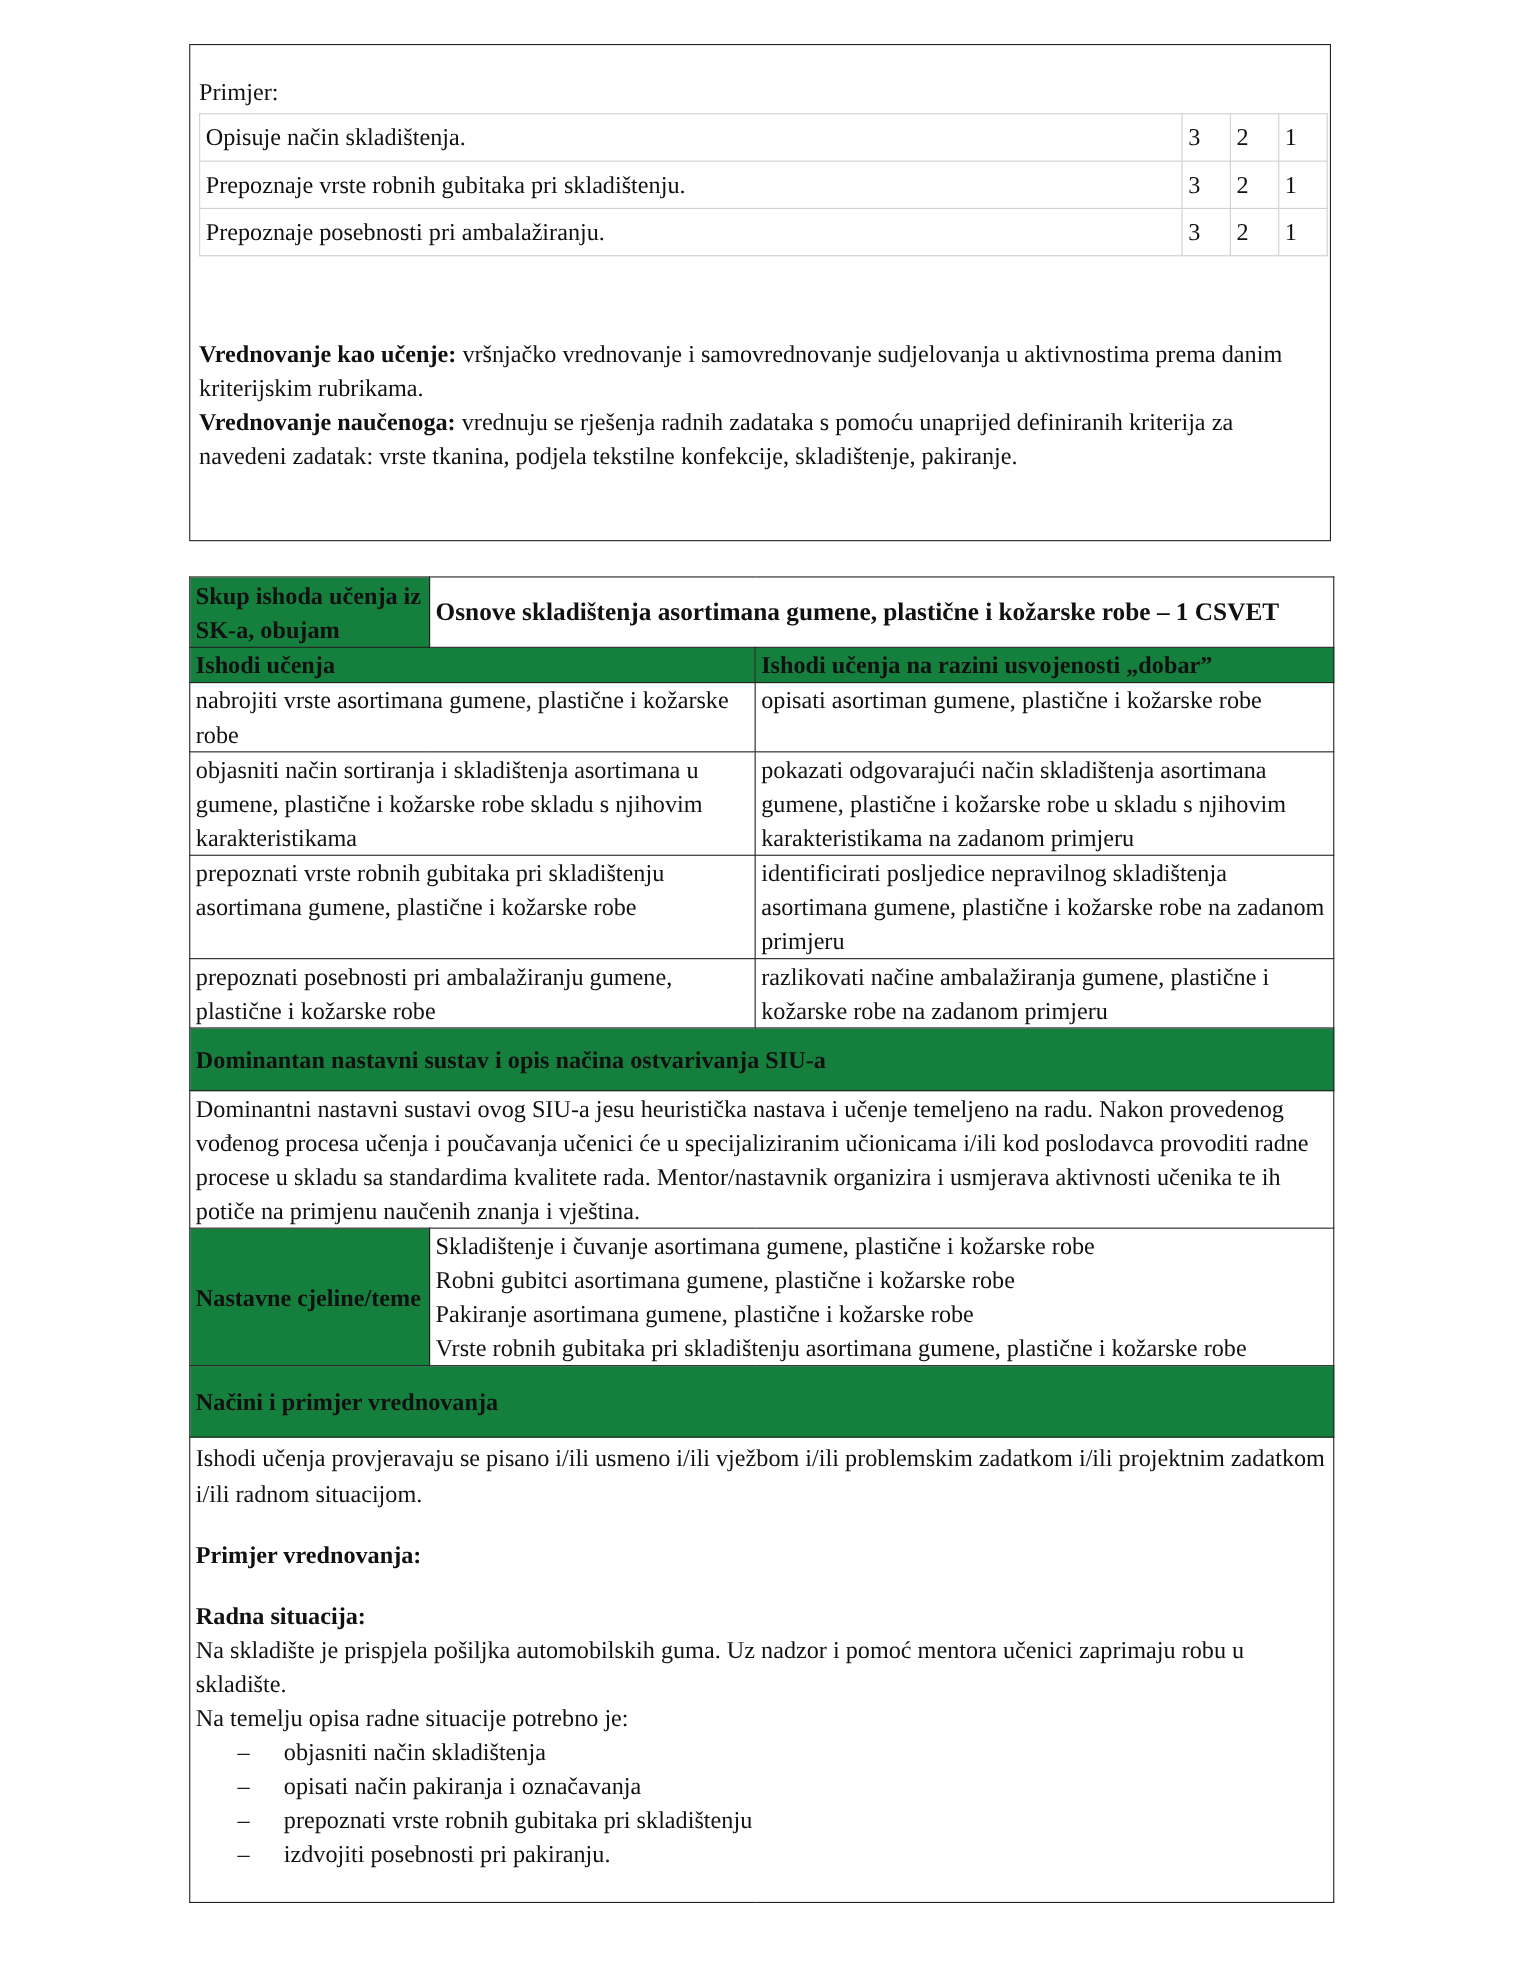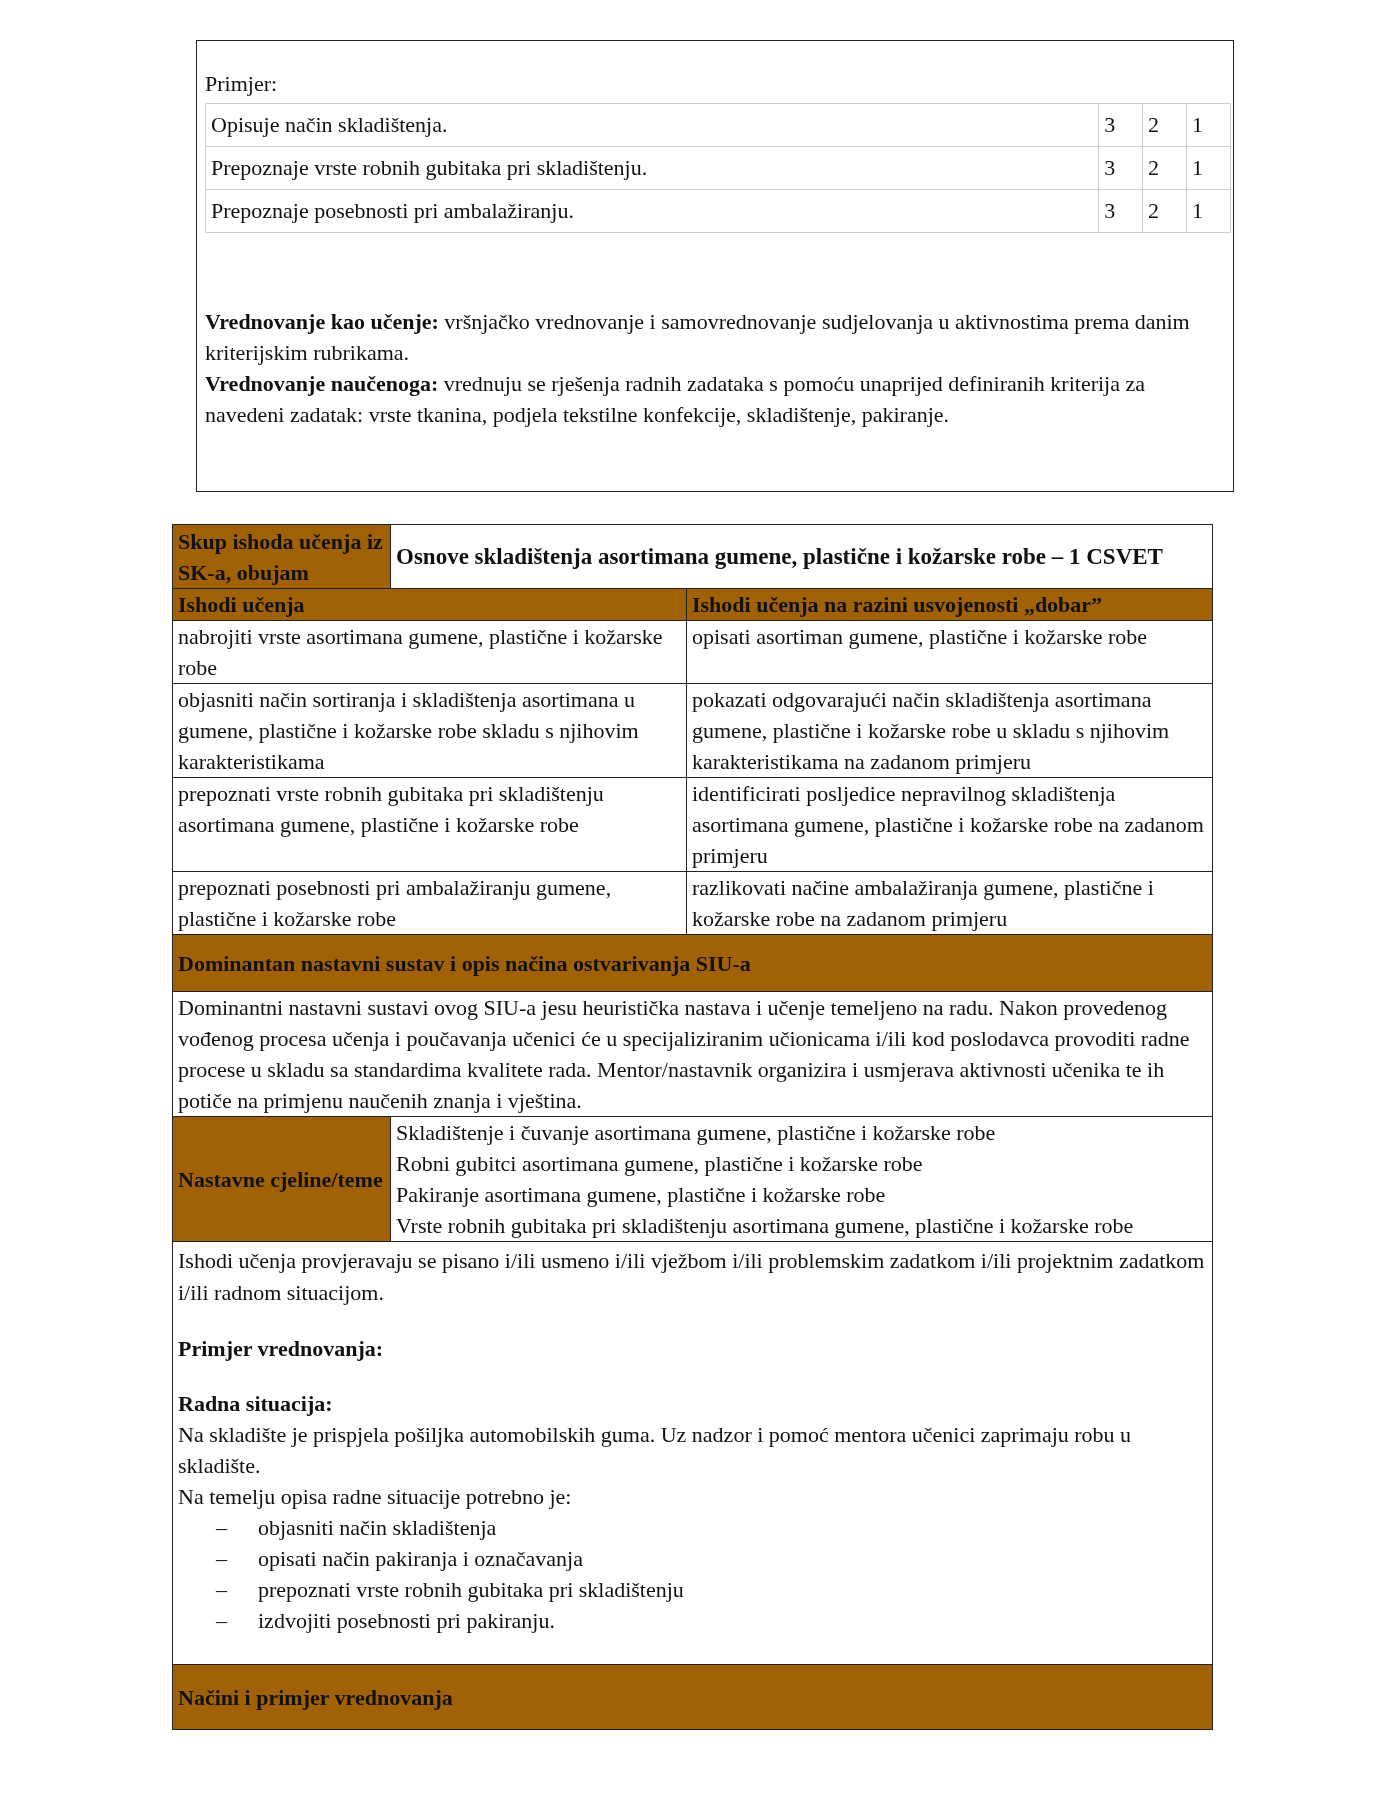--- a/index.html
+++ b/index.html
@@ -1,31 +1,31 @@
 <!DOCTYPE html>
 <html><head>
 <meta charset="utf-8">
 <style>
   html, body { margin:0; padding:0; background:#ffffff; }
   body { width:1386px; height:1797px; position:relative; font-family:"Liberation Serif", serif; color:#111; font-size:22px; }
-  .box1 { position:absolute; left:172px; top:40px; width:1038px; height:452px; border:1.5px solid #222; box-sizing:border-box;margin-left:24px; }
+  .box1 { position:absolute; left:172px; top:40px; width:1038px; height:452px; border:1.5px solid #222; box-sizing:border-box; }
   .primjer { position:absolute; left:8px; top:28px; line-height:30px; }
   .rubric { position:absolute; left:8px; top:62px; border-collapse:collapse; width:1026px; }
   .rubric td { border:1.5px solid #cfcfcf; padding:0 5px; height:42px; vertical-align:middle; }
   .rubric tr.head td { height:72px; font-weight:bold; }
   .rubric td.diag { width:620px; position:relative; padding:0; }
   .rubric td.c3, .rubric td.c2 { width:115px; }
   .diag svg { position:absolute; left:0; top:0; width:100%; height:100%; }
   .diag .el { position:absolute; left:76px; top:6px; }
   .diag .bo { position:absolute; right:126px; top:36px; }
   .notes { position:absolute; left:8px; top:265px; width:1020px; line-height:31px; }
   .notes p { margin:0; }
   .t2 { position:absolute; left:172px; top:524px; width:1040px; border-collapse:collapse; table-layout:fixed; }
   .t2 td { border:1.5px solid #222; padding:0 5px; vertical-align:top; line-height:31px; }
-  .blue { background:#a16207; }
+  .blue { background:#15803d; }
   .b { font-weight:bold; }
   .hdr-label { height:63px; line-height:30px; vertical-align:middle !important; }
   .hdr-title { vertical-align:middle !important; font-weight:bold; font-size:23px; }
   .sec-head { height:56px; vertical-align:middle !important; font-weight:bold; }
   .topics-label { vertical-align:middle !important; font-weight:bold; line-height:31px;margin-top:44px; }
   .eval-cell { padding:3px 5px 28px 5px !important; }
   .eval-cell p { margin:0; }
   .gap { height:24px; }
   ul.tasks { list-style:none; margin:0; padding:0; }
   ul.tasks li { position:relative; padding-left:80px; }
@@ -106,33 +106,33 @@
   <tr>
     <td class="blue topics-label">Nastavne cjeline/teme</td>
     <td colspan="2">
       <div>Skladištenje i čuvanje asortimana gumene, plastične i kožarske robe</div>
       <div>Robni gubitci asortimana gumene, plastične i kožarske robe</div>
       <div>Pakiranje asortimana gumene, plastične i kožarske robe</div>
       <div>Vrste robnih gubitaka pri skladištenju asortimana gumene, plastične i kožarske robe</div>
     </td>
   </tr>
   <tr>
+    <td class="blue sec-head" colspan="3" style="height:64px">Načini i primjer vrednovanja</td>
+  </tr>
+  <tr>
     <td class="eval-cell" colspan="3">
       <p style="line-height:32px">Ishodi učenja provjeravaju se pisano i/ili usmeno i/ili vježbom i/ili problemskim zadatkom i/ili projektnim zadatkom i/ili radnom situacijom.</p>
       <div class="gap"></div>
       <p class="b">Primjer vrednovanja:</p>
       <div class="gap"></div>
       <p class="b">Radna situacija:</p>
       <p>Na skladište je prispjela pošiljka automobilskih guma. Uz nadzor i pomoć mentora učenici zaprimaju robu u skladište.</p>
       <p>Na temelju opisa radne situacije potrebno je:</p>
       <ul class="tasks">
         <li><span class="dash">–</span><span>objasniti način skladištenja</span></li>
         <li><span class="dash">–</span><span>opisati način pakiranja i označavanja</span></li>
         <li><span class="dash">–</span><span>prepoznati vrste robnih gubitaka pri skladištenju</span></li>
         <li><span class="dash">–</span><span>izdvojiti posebnosti pri pakiranju.</span></li>
       </ul>
     </td>
   </tr>
-  <tr>
-    <td class="blue sec-head" colspan="3" style="height:64px">Načini i primjer vrednovanja</td>
-  </tr>
 </tbody>
   </table>
 
 </body></html>

